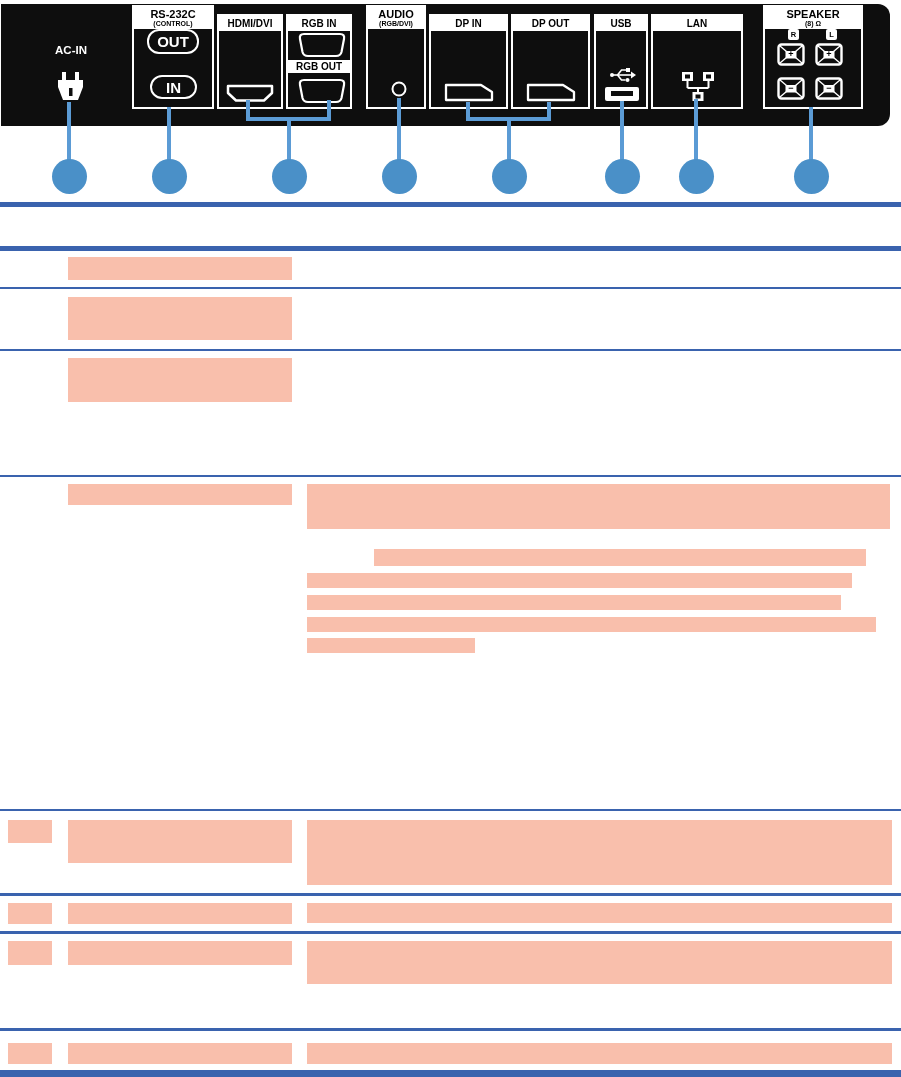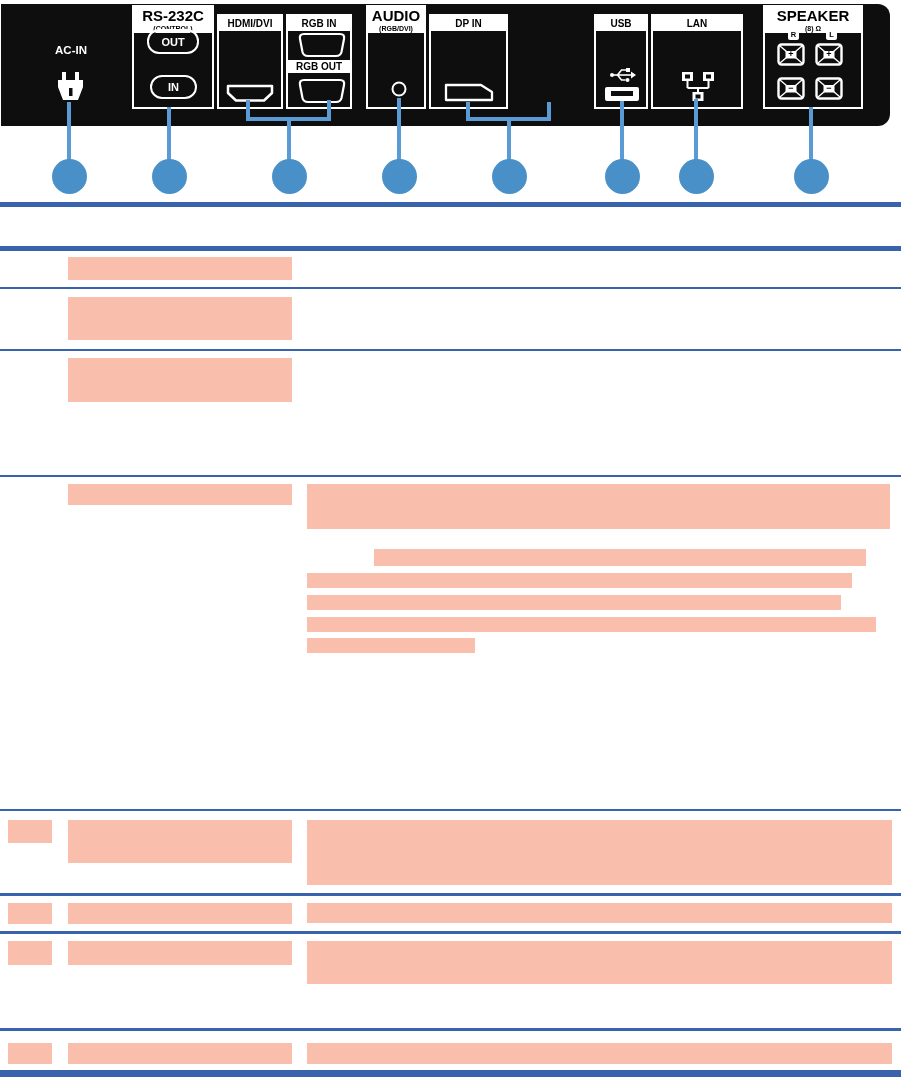--- a/index.html
+++ b/index.html
@@ -5,25 +5,25 @@
   html,body{margin:0;padding:0;background:#fff;}
   .page{position:relative;width:901px;height:1077px;background:#fff;overflow:hidden;
         font-family:"Liberation Sans",sans-serif;}
   .abs{position:absolute;}
   
   .panel{position:absolute;left:1px;top:4px;width:889px;height:122px;background:#0e0e0e;
          border-radius:0 12px 12px 0;}
   .sec{position:absolute;border:2px solid #fff;box-sizing:border-box;}
   .chip{position:absolute;left:0;right:0;top:0;background:#fff;color:#000;text-align:center;
         font-weight:bold;line-height:1.1;padding:1px 0;}
-  .chip .t1{font-size:15px;display:block;}
+  .chip .t1{font-size:11px;display:block;}
   .chip .t2{font-size:7px;display:block;font-weight:bold;}
   .chip1{height:13px;font-size:10px;font-weight:bold;line-height:13px;}
   .pill{position:absolute;border:2px solid #fff;border-radius:12px;color:#fff;
-        font-size:11px;font-weight:bold;display:flex;align-items:center;justify-content:center;
+        font-size:15px;font-weight:bold;display:flex;align-items:center;justify-content:center;
         box-sizing:border-box;}
   .midchip{position:absolute;left:0;right:0;background:#fff;color:#000;text-align:center;
         font-weight:bold;font-size:10px;height:13px;line-height:13px;}
   .aclabel{position:absolute;color:#fff;font-weight:bold;font-size:11.5px;text-align:center;}
   .rl{position:absolute;width:11px;height:11px;background:#fff;border-radius:2px;color:#000;
       font-size:7.5px;font-weight:bold;text-align:center;line-height:11px;}
   
   .rule{position:absolute;left:0;width:901px;}
   .redact{position:absolute;}
   .cline{position:absolute;width:4px;}
@@ -94,20 +94,28 @@
         <span class="t1">AUDIO</span>
         <span class="t2">(RGB/DVI)</span>
       </div>
       <div class="abs" style="left:22px;top:73px;">
         <svg width="18" height="18" viewBox="0 0 18 18">
           <circle cx="9" cy="9" r="6.5" fill="none" stroke="#fff" stroke-width="2"></circle>
         </svg>
       </div>
     </div>
 
+    <div class="sec" style="left:510px;top:10px;width:79px;height:95px;">
+      <div class="chip chip1">DP OUT</div>
+      <div class="abs" style="left:11px;top:66px;">
+        <svg width="53" height="22" viewBox="0 0 53 22">
+          <path d="M4 3 H39 L50 10 V18 H4 Z" fill="none" stroke="#fff" stroke-width="2.3" stroke-linejoin="round"></path>
+        </svg>
+      </div>
+    </div>
 
     <div class="sec" style="left:650px;top:10px;width:92px;height:95px;">
       <div class="chip chip1">LAN</div>
       <div class="abs" style="left:26px;top:55px;">
         <svg width="38" height="32" viewBox="0 0 38 32">
           <rect x="3" y="1" width="11" height="9" fill="#fff"></rect>
           <rect x="6" y="3.5" width="5" height="4" fill="#0e0e0e"></rect>
           <rect x="24" y="1" width="11" height="9" fill="#fff"></rect>
           <rect x="27" y="3.5" width="5" height="4" fill="#0e0e0e"></rect>
           <path d="M8.5 10 V17 M29.5 10 V17 M8.5 17 H29.5 M19 17 V21" stroke="#fff" stroke-width="2" fill="none"></path>

